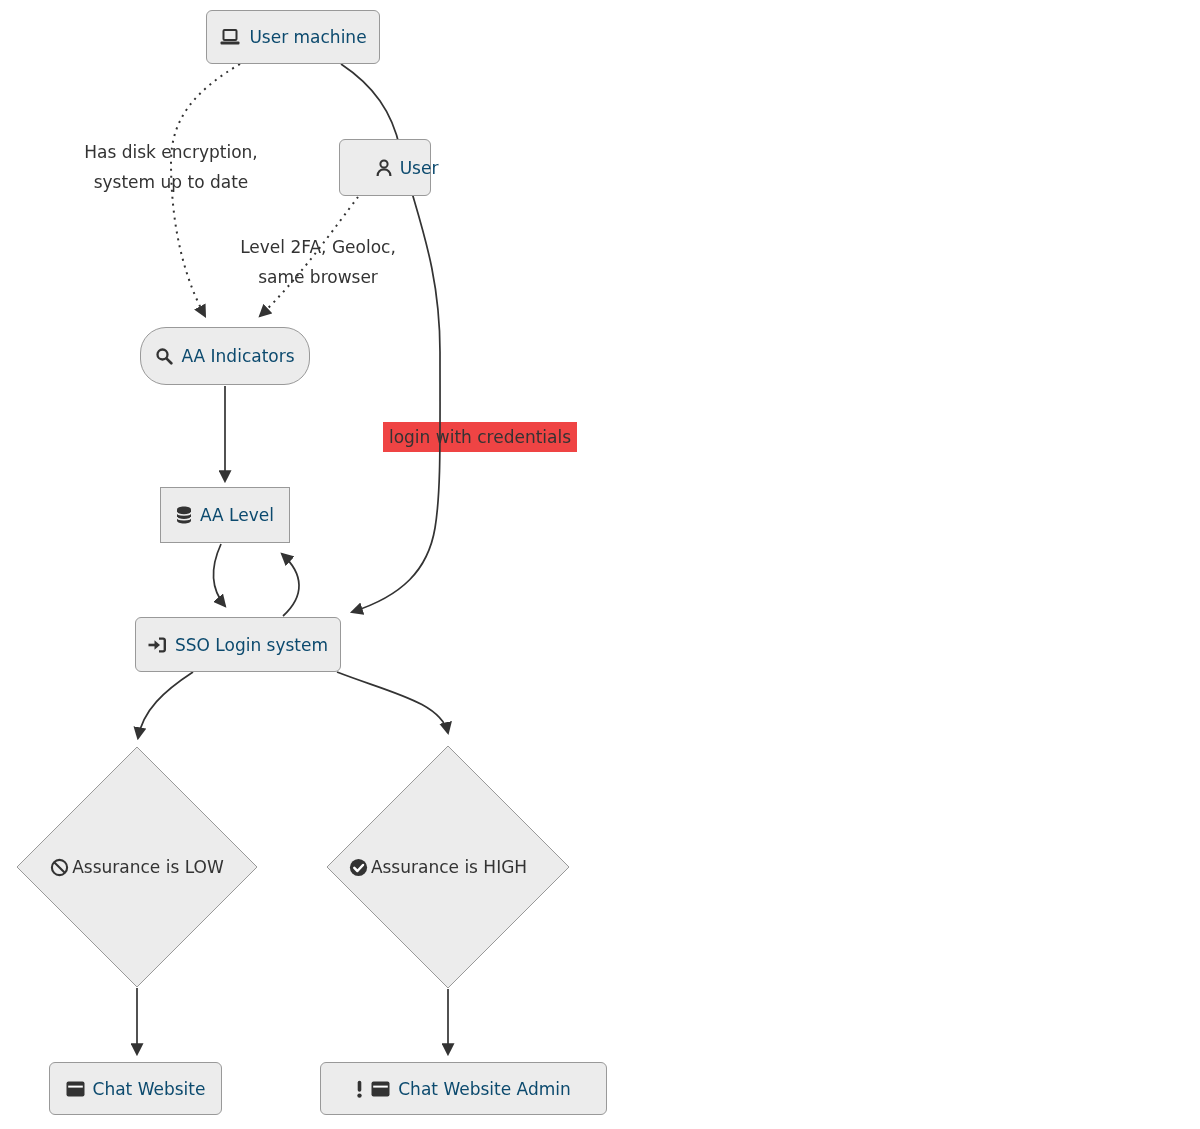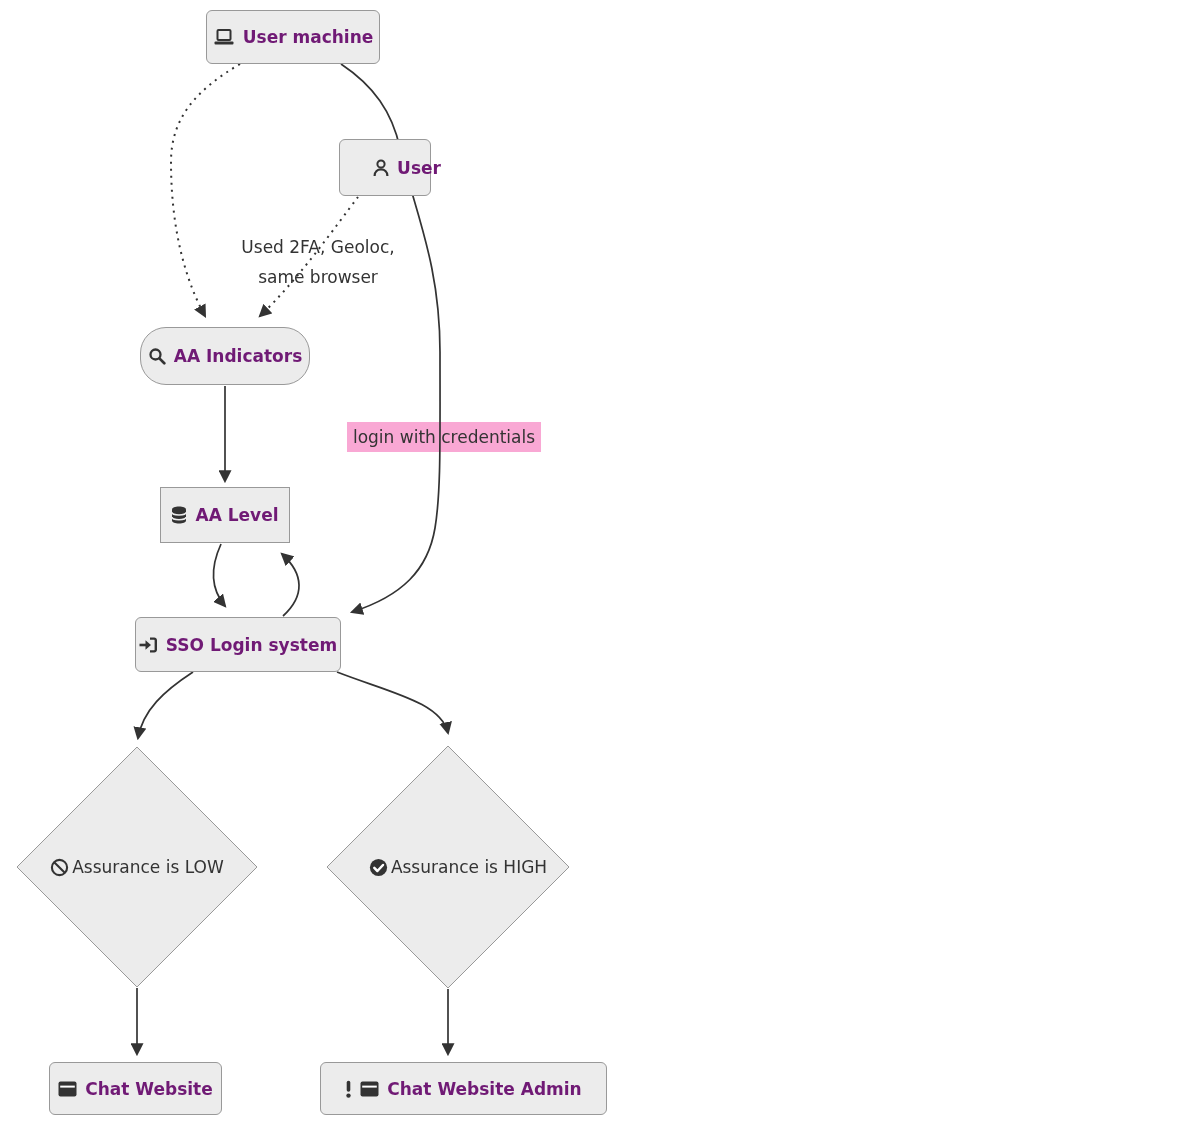--- a/index.html
+++ b/index.html
@@ -12,51 +12,50 @@
     color:#333;
     overflow:hidden;
   }
   #edge-layer{position:absolute;left:0;top:0;z-index:1;}
   .node{
     position:absolute;z-index:2;
     display:flex;align-items:center;justify-content:center;
     gap:8px;
     background:#ececec;border:1px solid #999;
     box-sizing:border-box;
-    font-size:17px;color:#701a75;
+    font-size:17px;color:#0c4a6e;
     white-space:nowrap;
-    font-weight:bold;
   }
   .node.rounded{border-radius:6px;}
   .node.plain{border-radius:0;}
   .diamond-label{
     position:absolute;z-index:2;
     display:flex;align-items:center;justify-content:center;
     gap:3px;background:transparent;border:none;
     font-size:17px;color:#333;white-space:nowrap;
   }
   .edge-label{
     position:absolute;z-index:3;
     text-align:center;font-size:17px;color:#333;
     line-height:30px;white-space:pre-line;
   }
   .edge-label.boxed{
-    background:#f9a8d4;line-height:26px;padding:2px 4px;z-index:0;
+    background:#ef4444;line-height:26px;padding:2px 4px;z-index:0;margin-left:36px;
   }
   .icon{flex:0 0 auto;display:block;}
   
   #n-user-machine{left:206px;top:10px;width:174px;height:54px;}
   #n-user{left:339px;top:139px;width:92px;height:57px;padding-left:44px;}
   #n-aa-indicators{left:140px;top:327px;width:170px;height:58px;border-radius:26px;}
   #n-aa-level{left:160px;top:487px;width:130px;height:56px;}
   #n-sso-login{left:135px;top:617px;width:206px;height:55px;}
   #n-chat-website{left:49px;top:1062px;width:173px;height:53px;align-items:center;}
   #n-chat-website-admin{left:320px;top:1062px;width:287px;height:53px;}
   #n-assurance-low{left:27px;top:847px;width:220px;height:40px;}
-  #n-assurance-high{left:348px;top:847px;width:220px;height:40px;}
+  #n-assurance-high{left:328px;top:847px;width:220px;height:40px;}
   #el-1{left:76px;top:137px;width:190px;}
   #el-2{left:228px;top:232px;width:180px;}
   #el-3{left:347px;top:422px;width:186px;}
 </style>
 </head>
 <body>
 
 <div id="canvas">
 
   <svg id="edge-layer" width="1200" height="1129" viewBox="0 0 1200 1129">
@@ -74,21 +73,23 @@
     <path d="M 341 64 C 374 86, 392 112, 400 148 C 414 210, 440 262, 440 352 C 440 442, 441 492, 435 528 C 428 570, 402 596, 352 612" fill="none" stroke="#333" stroke-width="1.7" marker-end="url(#arrow)"></path>
     <path d="M 225 386 L 225 481" fill="none" stroke="#333" stroke-width="1.7" marker-end="url(#arrow)"></path>
     <path d="M 221 544 C 211 566, 209 587, 225 606" fill="none" stroke="#333" stroke-width="1.7" marker-end="url(#arrow)"></path>
     <path d="M 283 616 C 305 596, 304 574, 282 554" fill="none" stroke="#333" stroke-width="1.7" marker-end="url(#arrow)"></path>
     <path d="M 193 672 C 164 691, 143 710, 138 738" fill="none" stroke="#333" stroke-width="1.7" marker-end="url(#arrow)"></path>
     <path d="M 337 672 C 388 692, 441 702, 448 733" fill="none" stroke="#333" stroke-width="1.7" marker-end="url(#arrow)"></path>
     <path d="M 137 988 L 137 1054" fill="none" stroke="#333" stroke-width="1.7" marker-end="url(#arrow)"></path>
     <path d="M 448 989 L 448 1054" fill="none" stroke="#333" stroke-width="1.7" marker-end="url(#arrow)"></path>
   </svg>
 
-  <div class="edge-label" id="el-2">Used 2FA, Geoloc,
+  <div class="edge-label" id="el-1">Has disk encryption,
+system up to date</div>
+  <div class="edge-label" id="el-2">Level 2FA, Geoloc,
 same browser</div>
   <div class="edge-label boxed" id="el-3">login with credentials</div>
 
   <div class="node rounded" id="n-user-machine">
     <svg class="icon" width="22" height="18" viewBox="0 0 22 18">
       <rect x="4.5" y="2" width="13" height="10" rx="1" fill="none" stroke="#333" stroke-width="2"></rect>
       <rect x="1.5" y="13.6" width="19" height="3" rx="1" fill="#333"></rect>
     </svg>
     <span>User machine</span>
   </div>

